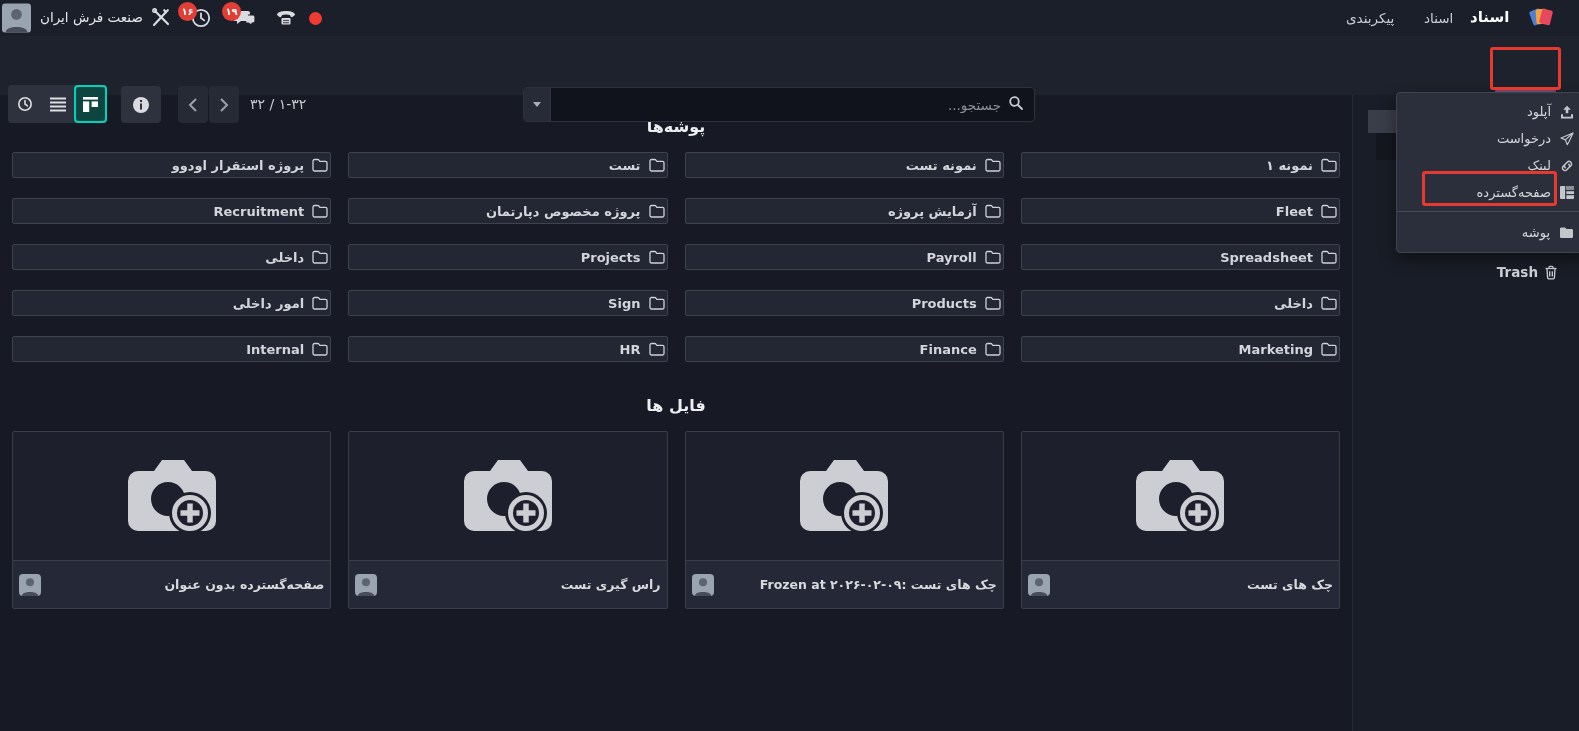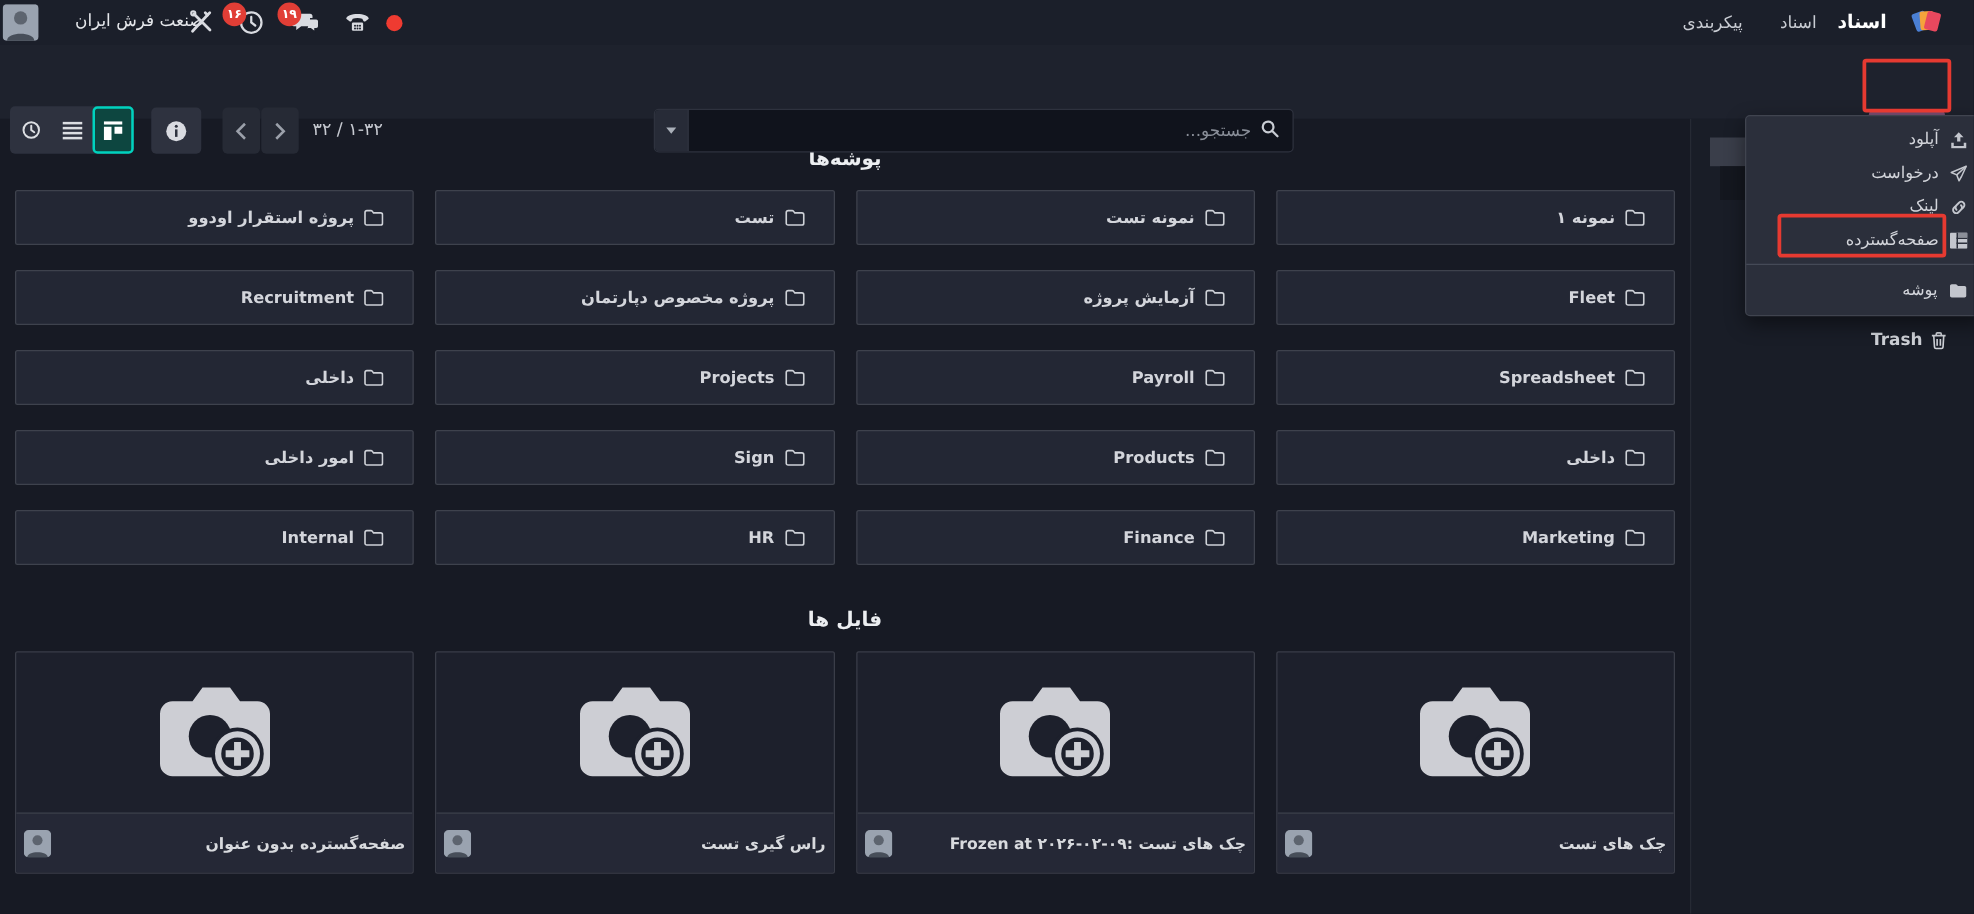--- a/index.html
+++ b/index.html
@@ -10,21 +10,21 @@
     position:relative; direction:rtl;
   }
 
   
   .navbar { position:absolute; top:0; left:0; width:1579px; height:36px; background:#1b1f2a; z-index:20; }
   .appicon { position:absolute; left:1528px; top:5px; width:28px; height:27px; }
   .appname { position:absolute; left:1470px; top:8px; font-size:15px; font-weight:bold; color:#ffffff; }
   .navmenu1 { position:absolute; left:1424px; top:10px; font-size:13.5px; color:#c9ccd3; }
   .navmenu2 { position:absolute; left:1346px; top:10px; font-size:13.5px; color:#c9ccd3; }
   .avatar-nav { position:absolute; left:2px; top:3px; width:29px; height:30px; border-radius:4px; overflow:hidden; }
-  .company { position:absolute; left:40px; top:9px; font-size:13.5px; color:#e6e8ec;margin-left:20px; }
+  .company { position:absolute; left:40px; top:9px; font-size:13.5px; color:#e6e8ec; }
   .sysicon { position:absolute; top:7px; width:22px; height:22px; }
   .badge { position:absolute; top:2px; width:19px; height:19px; background:#e13e36; border-radius:50%;
            color:#fff; font-size:10px; font-weight:bold; display:flex; align-items:center; justify-content:center; z-index:22;text-align:center;}
   .reddot { position:absolute; left:309px; top:12px; width:13px; height:13px; border-radius:50%; background:#ef3b31; }
 
   
   .cpanel { position:absolute; top:36px; left:0; width:1579px; height:59px; background:#1e222d; z-index:10; }
   .btn-new { position:absolute; left:1495px; top:52px; width:61px; height:34px; background:#7b4d72; border:none;
              border-radius:4px; color:#fff; font-size:14px; font-weight:bold; display:flex; align-items:center;
              justify-content:center; gap:7px; cursor:pointer; font-family:inherit; }
@@ -56,22 +56,22 @@
   .sb-light { position:absolute; left:15px; top:15px; width:39px; height:23px; background:#3a3e4a; }
   .sb-dark { position:absolute; left:23px; top:38px; width:21px; height:27px; background:#14171f; }
   .sb-toggle { position:absolute; left:214px; top:49px; width:0; height:0; border-top:6px solid transparent;
                border-bottom:6px solid transparent; border-right:7px solid #8d919b; cursor:pointer; }
   .trashrow { position:absolute; top:169px; right:21px; display:flex; align-items:center; gap:6px; cursor:pointer; }
   .trashrow span { font-size:13.5px; font-weight:700; color:#ced1d7; }
 
   
   .sec-title { margin:22px 0 0; font-size:16px; font-weight:bold; color:#eceef1;text-align:center; }
   .grid { margin-top:16px; display:grid; grid-template-columns:repeat(4,1fr); gap:20px 17px; direction:rtl; }
-  .fcard { height:44px; background:#232734; border:1px solid #3e424d; border-radius:2px; display:flex;
-           align-items:center; padding:0 23px; gap:8px; cursor:pointer; }
+  .fcard { height:26px; background:#232734; border:1px solid #3e424d; border-radius:2px; display:flex;
+           align-items:center; padding:0 2px; gap:8px; cursor:pointer; }
   .fcard span { font-size:13px; font-weight:600; color:#d3d5db; white-space:nowrap; }
   .sec-files { margin-top:34px; }
   .filecard { height:178px; background:#1d202c; border:1px solid #3a3d48; border-radius:2px; display:flex;
               flex-direction:column; cursor:pointer; overflow:hidden; }
   .thumb { flex:1; display:flex; align-items:center; justify-content:center; }
   .ffooter { height:48px; background:#252836; border-top:1px solid #3b3f4a; display:flex; align-items:center;
              justify-content:space-between; padding:0 6px; direction:rtl; }
   .fname { font-size:12.5px; font-weight:bold; color:#d8dade; white-space:nowrap; }
   .avatar-sm { width:22px; height:22px; border-radius:4px; overflow:hidden; flex:0 0 auto; }
 

